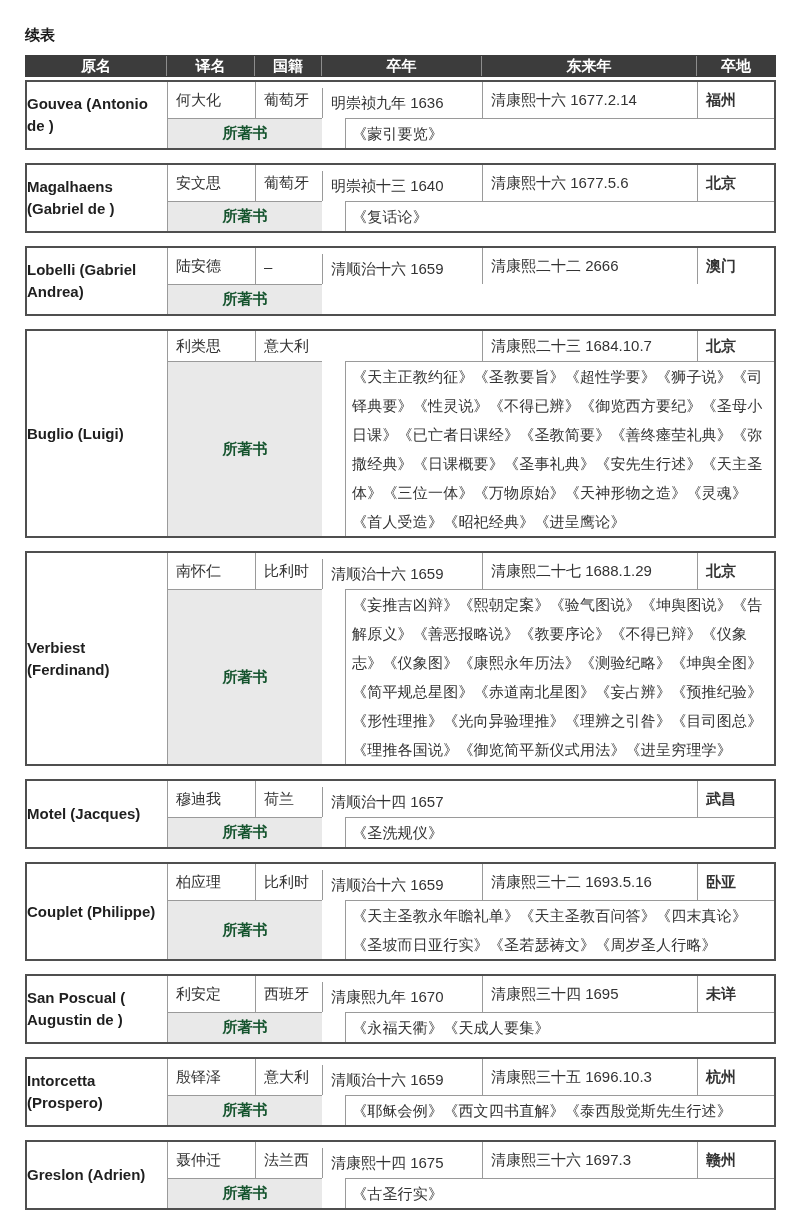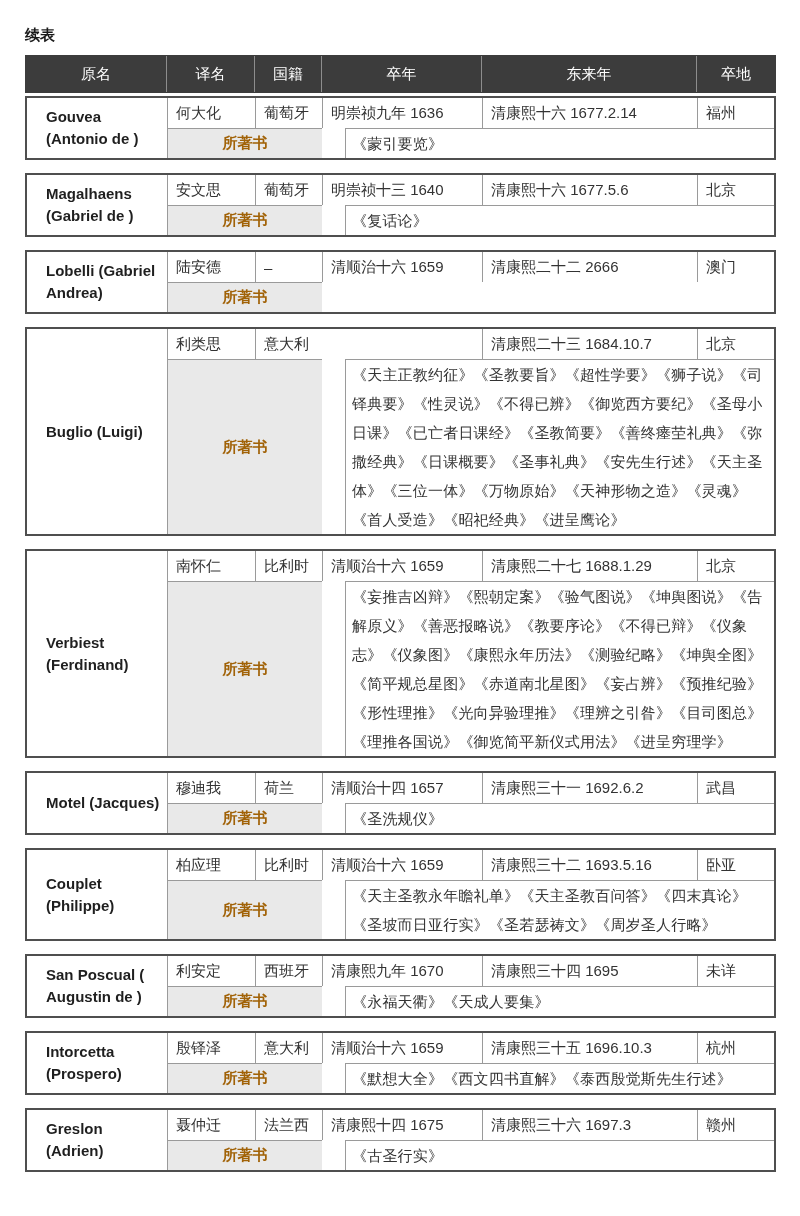--- a/index.html
+++ b/index.html
@@ -15,52 +15,52 @@
   }
   .grid{
     display:grid;
     grid-template-columns:140px 88px 67px 160px 215px 1fr;
   }
   .thead{
     background:#3c3c3c;color:#fff;border:1px solid #3c3c3c;
     margin-bottom:3px;
   }
   .th{
-    font-weight:normal;font-size:15px;height:36px;
+    font-weight:bold;font-size:15px;height:20px;
     display:flex;align-items:center;justify-content:center;
     border-left:1px solid #8d8d8d;
   }
   .th:first-child{border-left:none;}
   .entry{
     border:2px solid #4f4f4f;
     margin-bottom:13px;background:#fff;
   }
   .name-cell{
     grid-area:1/1/3/2;
     display:flex;align-items:center;
-    padding:3px 4px 3px 19px;
+    padding:3px 4px 3px 0;
     font-weight:bold;font-size:15px;line-height:1.45;color:#1f1f1f;
     word-break:normal;
   }
   .cell{
     border-left:1px solid #9a9a9a;
     font-size:15px;color:#333;
     display:flex;align-items:center;
     min-height:30px;padding:0 5px 0 8px;
     box-sizing:border-box;
   }
   .r2{border-top:1px solid #9a9a9a;}
   .c2{grid-area:1/2/2/3;}
   .c3{grid-area:1/3/2/4;}
-  .c4{grid-area:1/4/2/5;}
+  .c4{grid-area:1/4/2/5;margin-top:6px;}
   .c5{grid-area:1/5/2/6;}
-  .c6{grid-area:1/6/2/7;}
+  .c6{grid-area:1/6/2/7;font-weight:bold;}
   .books-label{
     grid-area:2/2/3/4;
-    background:#e9e9e9;font-weight:bold;color:#a16207;
+    background:#e9e9e9;font-weight:bold;color:#14532d;
     justify-content:center;padding:0 4px;
   }
   .books{
     grid-area:2/4/3/7;
     display:block;line-height:29px;padding:0 6px 0 6px;
     min-height:29px;letter-spacing:0.2px;margin-left:23px;
   }
 </style>
 </head>
 <body>
@@ -130,21 +130,20 @@
       <div class="cell c6">北京</div>
       <div class="cell r2 books-label">所著书</div>
       <div class="cell r2 books">《妄推吉凶辩》《熙朝定案》《验气图说》《坤舆图说》《告解原义》《善恶报略说》《教要序论》《不得已辩》《仪象志》《仪象图》《康熙永年历法》《测验纪略》《坤舆全图》《简平规总星图》《赤道南北星图》《妄占辨》《预推纪验》《形性理推》《光向异验理推》《理辨之引昝》《目司图总》《理推各国说》《御览简平新仪式用法》《进呈穷理学》</div>
     </div>
 
     <div class="grid entry">
       <div class="name-cell">Motel (Jacques)</div>
       <div class="cell c2">穆迪我</div>
       <div class="cell c3">荷兰</div>
       <div class="cell c4">清顺治十四 1657</div>
-      <div class="cell c5">清康熙三十一 1692.6.2</div>
       <div class="cell c6">武昌</div>
       <div class="cell r2 books-label">所著书</div>
       <div class="cell r2 books">《圣洗规仪》</div>
     </div>
 
     <div class="grid entry">
       <div class="name-cell">Couplet (Philippe)</div>
       <div class="cell c2">柏应理</div>
       <div class="cell c3">比利时</div>
       <div class="cell c4">清顺治十六 1659</div>
@@ -166,21 +165,21 @@
     </div>
 
     <div class="grid entry">
       <div class="name-cell">Intorcetta (Prospero)</div>
       <div class="cell c2">殷铎泽</div>
       <div class="cell c3">意大利</div>
       <div class="cell c4">清顺治十六 1659</div>
       <div class="cell c5">清康熙三十五 1696.10.3</div>
       <div class="cell c6">杭州</div>
       <div class="cell r2 books-label">所著书</div>
-      <div class="cell r2 books">《默想大全》《西文四书直解》《泰西殷觉斯先生行述》</div>
+      <div class="cell r2 books">《耶稣会例》《西文四书直解》《泰西殷觉斯先生行述》</div>
     </div>
 
     <div class="grid entry">
       <div class="name-cell">Greslon (Adrien)</div>
       <div class="cell c2">聂仲迁</div>
       <div class="cell c3">法兰西</div>
       <div class="cell c4">清康熙十四 1675</div>
       <div class="cell c5">清康熙三十六 1697.3</div>
       <div class="cell c6">赣州</div>
       <div class="cell r2 books-label">所著书</div>

